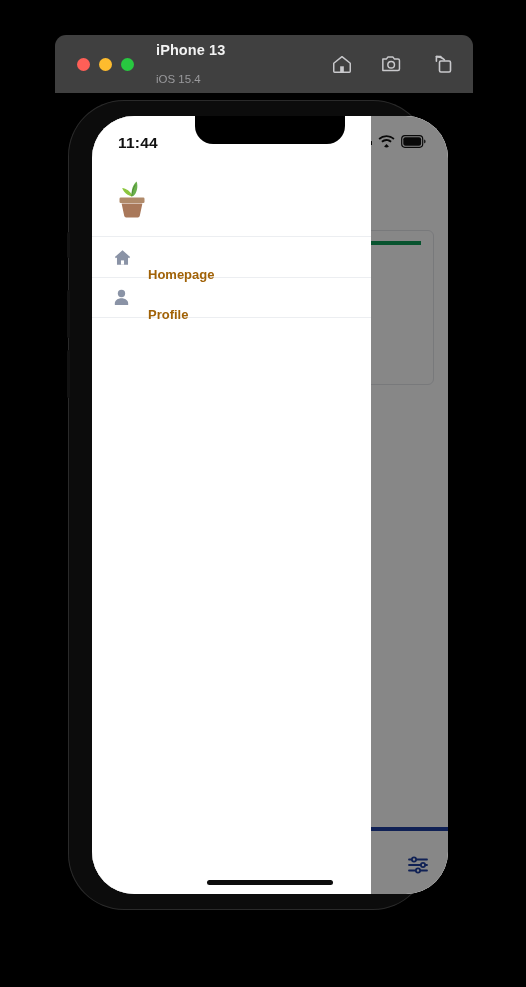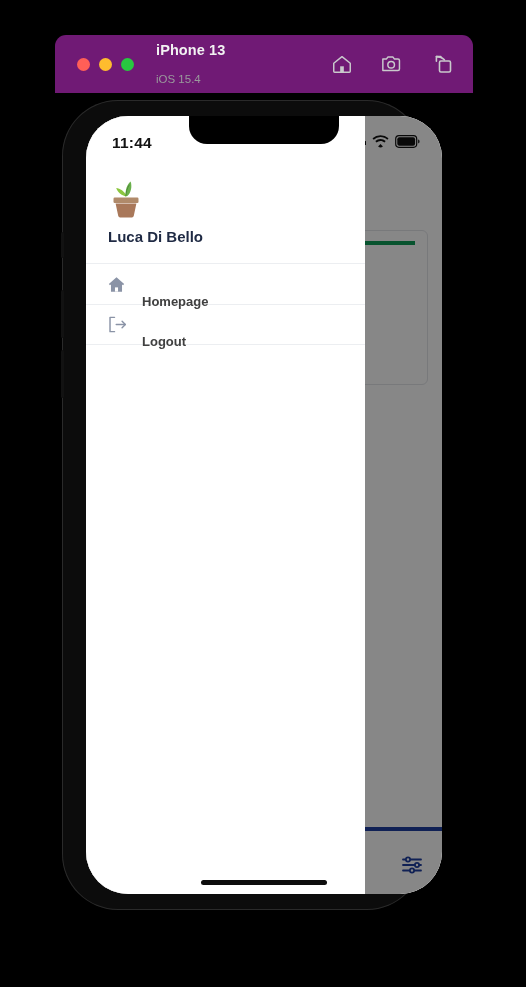--- a/index.html
+++ b/index.html
@@ -7,21 +7,21 @@
     width:526px; height:987px;
     background:#000;
     font-family:"Liberation Sans", sans-serif;
     overflow:hidden;
   }
 
   
   #sim-window{
     position:absolute; left:55px; top:35px;
     width:418px; height:58px;
-    background:#701a75;
+    background:#404040;
     border-radius:11px 11px 0 0;
   }
   #titlebar{
     position:relative; width:100%; height:58px;
     display:flex; align-items:center;
   }
   .traffic{ display:flex; gap:9px; margin-left:22px; }
   .dot{ width:13px; height:13px; border-radius:50%; }
   .dot.red{ background:#ff5f57; }
   .dot.yellow{ background:#febc2e; }
@@ -32,21 +32,21 @@
   #sim-os-version{ color:#9a9a9d; font-size:11.5px; margin-top:15px;}
 
   #sim-toolbar{
     position:absolute; right:20px; top:50%; transform:translateY(-50%);
     display:flex; align-items:center; gap:28px;
   }
   #sim-toolbar svg{ display:block; }
 
   
   #phone{
-    position:absolute; left:62px; top:100px;
+    position:absolute; left:68px; top:100px;
     width:361px; height:810px;
     background:#0c0c0c;
     border-radius:56px;
     box-shadow:inset 0 0 0 1px #2a2a2a;
   }
   #phone-screen{
     position:absolute; left:24px; top:16px;
     width:356px; height:778px;
     border-radius:42px;
     overflow:hidden;
@@ -152,21 +152,21 @@
 
   #drawer-menu{ margin-top:6px; }
   .menu-item{
     display:flex; align-items:center; gap:0;
     height:41px; padding:0 22px;
     border-top:1px solid #eceef1;
     cursor:pointer;
   }
   .menu-item:last-child{ border-bottom:1px solid #eceef1; }
   .menu-icon{ width:34px; display:flex; align-items:center; color:#8a93a6; }
-  .menu-label{ font-size:13px; font-weight:bold; color:#404040;margin-top:34px; }
+  .menu-label{ font-size:13px; font-weight:bold; color:#a16207;margin-top:34px; }
 
   #home-indicator{
     position:absolute; bottom:9px; left:50%; transform:translateX(-50%);
     width:126px; height:5px; background:#0d0d0d; border-radius:3px;
     z-index:30;
   }
 </style>
 </head>
 <body>
 
@@ -310,46 +310,44 @@
       <div id="drawer-header">
         <div id="drawer-avatar">
           <svg width="36" height="46" viewBox="0 0 36 46">
             <path d="M18 22c-1.2-5.8 1-11.6 4.6-14.6 1.7 4.6.5 11.4-3.3 14.7z" fill="#6ab04c"></path>
             <path d="M18.6 22c-2.2-4.6-6.6-7.6-10.4-7.9 1.3 4.3 5.4 7.7 9.9 8.3z" fill="#8cc63f"></path>
             <path d="M17.8 22.3c.2-4 1.4-8.5 3.6-11.6" stroke="#4e8b36" stroke-width="1" fill="none"></path>
             <rect x="5.5" y="23.5" width="25" height="5.4" rx="1.2" fill="#b08a6a"></rect>
             <path d="M7.6 29.4h20.8l-2.6 12.4a2 2 0 0 1-2 1.6H12.2a2 2 0 0 1-2-1.6z" fill="#a9785a"></path>
           </svg>
         </div>
-        <div id="drawer-username">Luca Di Bello</div>
       </div>
 
       <nav id="drawer-menu">
 
         <div class="menu-item">
           <span class="menu-icon">
             <svg width="17" height="17" viewBox="0 0 20 20" fill="#8a93a6">
               <path d="M10 1.6 19 9.4l-1.3 1.5-1.2-1v8.5H3.5V9.9l-1.2 1L1 9.4z"></path>
               <rect x="8.2" y="13.4" width="3.6" height="5" fill="#ffffff"></rect>
             </svg>
           </span>
           <span class="menu-label">Homepage</span>
         </div>
 
-
         <div class="menu-item">
           <span class="menu-icon">
-            <svg width="19" height="17" viewBox="0 0 22 20" fill="none" stroke="#8a93a6" stroke-width="1.7" stroke-linecap="round" stroke-linejoin="round">
-              <path d="M7.5 1.6H2.2v16.8h5.3"></path>
-              <path d="M9.5 10h10.6"></path>
-              <path d="M16.4 6.2 20.2 10l-3.8 3.8"></path>
+            <svg width="15" height="17" viewBox="0 0 18 20" fill="#8a93a6">
+              <circle cx="9" cy="5.2" r="4.4"></circle>
+              <path d="M9 11c4.4 0 8 2.7 8 6.1V19H1v-1.9C1 13.7 4.6 11 9 11z"></path>
             </svg>
           </span>
-          <span class="menu-label">Logout</span>
-        </div>
+          <span class="menu-label">Profile</span>
+        </div>
+
 
       </nav>
     </div>
 
     <div id="home-indicator"></div>
 
   </div>
 </div>
 
 </body></html>

